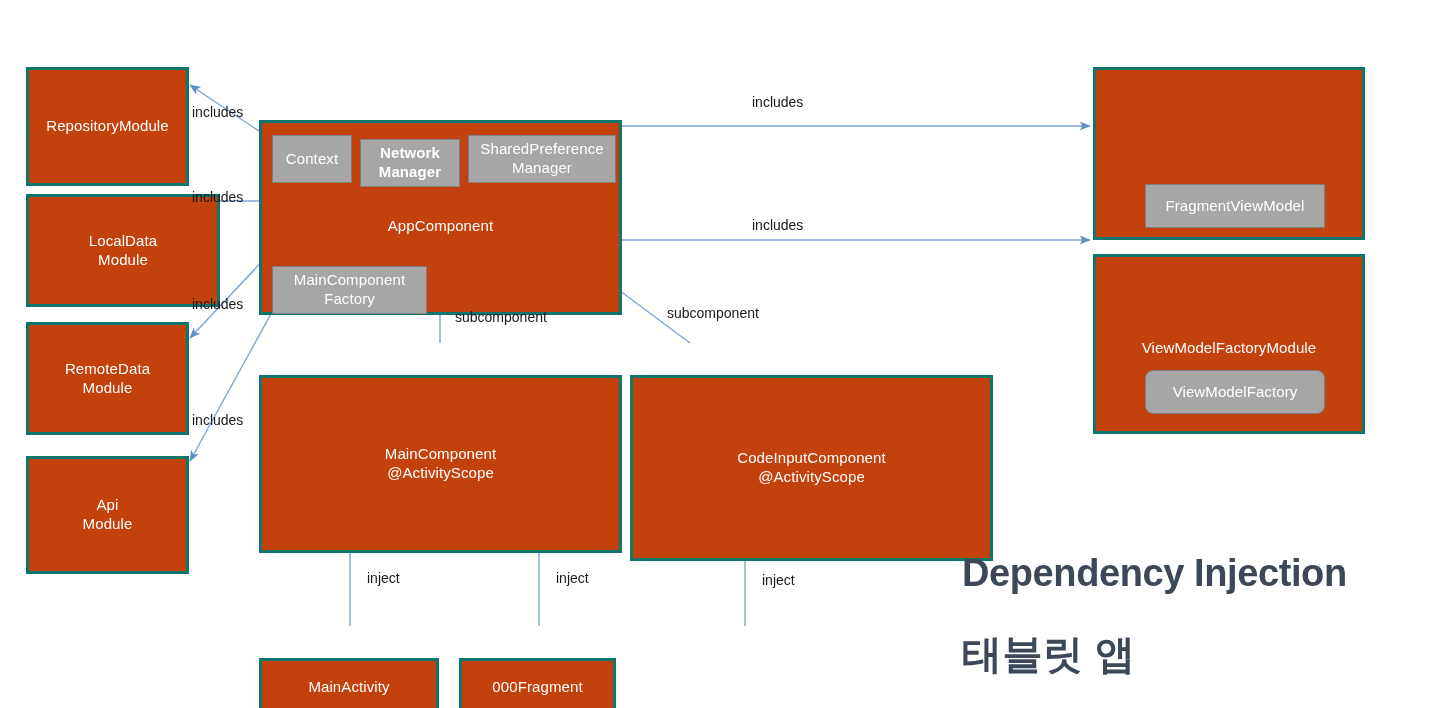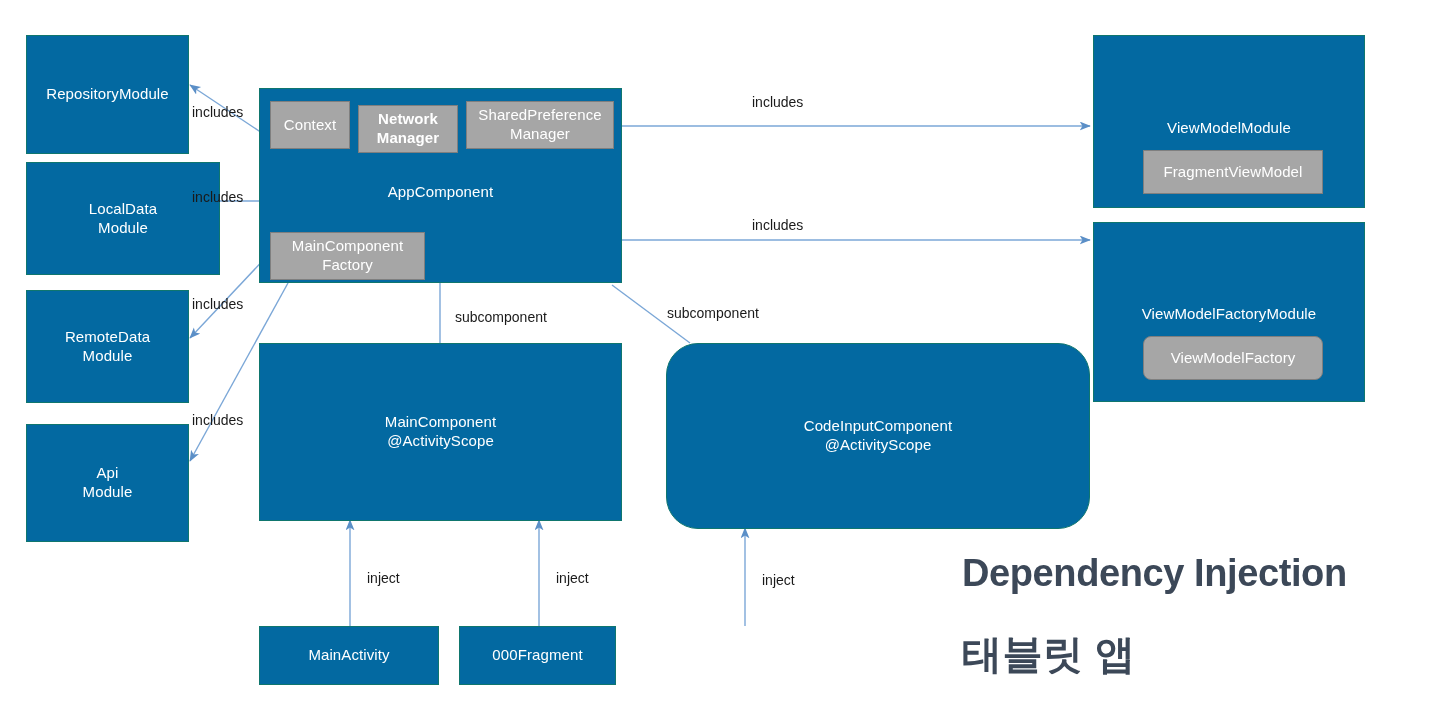--- a/index.html
+++ b/index.html
@@ -22,32 +22,33 @@
     position: absolute;
     left: 0;
     top: 0;
     width: 1446px;
     height: 708px;
     pointer-events: none;
   }
   .node {
     position: absolute;
     box-sizing: border-box;
-    background: #0369a1;
-    border: 1px solid #0f766e;
+    background: #c2410c;
+    border: 3px solid #0f766e;
     color: #ffffff;
     display: flex;
     align-items: center;
     justify-content: center;
     text-align: center;
     font-family: "Liberation Sans", sans-serif;
     font-size: 15px;
     line-height: 1.25;
     letter-spacing: 0.1px;
     white-space: pre-line;
+    margin-top: 32px;
   }
   .node.stack {
     display: block;
   }
   .sub {
     position: absolute;
     box-sizing: border-box;
     background: #a6a6a6;
     border: 1px solid #7f7f7f;
     color: #ffffff;
@@ -137,33 +138,32 @@
     <div class="sub" style="left:98px; top:16px; width:100px; height:48px;font-weight:bold;">Network
 Manager</div>
     <div class="sub" style="left:206px; top:12px; width:148px; height:48px;">SharedPreference
 Manager</div>
     <div class="node-title" style="top:94px; left:0;">AppComponent</div>
     <div class="sub" style="left:10px; top:143px; width:155px; height:48px;">MainComponent
 Factory</div>
   </div>
 
   <div class="node stack" style="left:1093px; top:35px; width:272px; height:173px;">
-    <div class="node-title" style="top:83px; left:0;">ViewModelModule</div>
     <div class="sub" style="left:49px; top:114px; width:180px; height:44px;">FragmentViewModel</div>
   </div>
 
   <div class="node stack" style="left:1093px; top:222px; width:272px; height:180px;">
     <div class="node-title" style="top:82px; left:0;">ViewModelFactoryModule</div>
     <div class="sub" style="left:49px; top:113px; width:180px; height:44px;border-radius:8px;">ViewModelFactory</div>
   </div>
 
   <div class="node" style="left:259px; top:343px; width:363px; height:178px;">MainComponent
 @ActivityScope</div>
 
-  <div class="node" style="left:666px; top:343px; width:424px; height:186px;border-radius:32px;">CodeInputComponent
+  <div class="node" style="left:630px; top:343px; width:363px; height:186px;">CodeInputComponent
 @ActivityScope</div>
 
   <div class="node" style="left:259px; top:626px; width:180px; height:59px;">MainActivity</div>
 
   <div class="node" style="left:459px; top:626px; width:157px; height:59px;">000Fragment</div>
 
 
   <div class="edge-label" style="left:192px; top:104px;">includes</div>
 
   <div class="edge-label" style="left:192px; top:189px;">includes</div>

